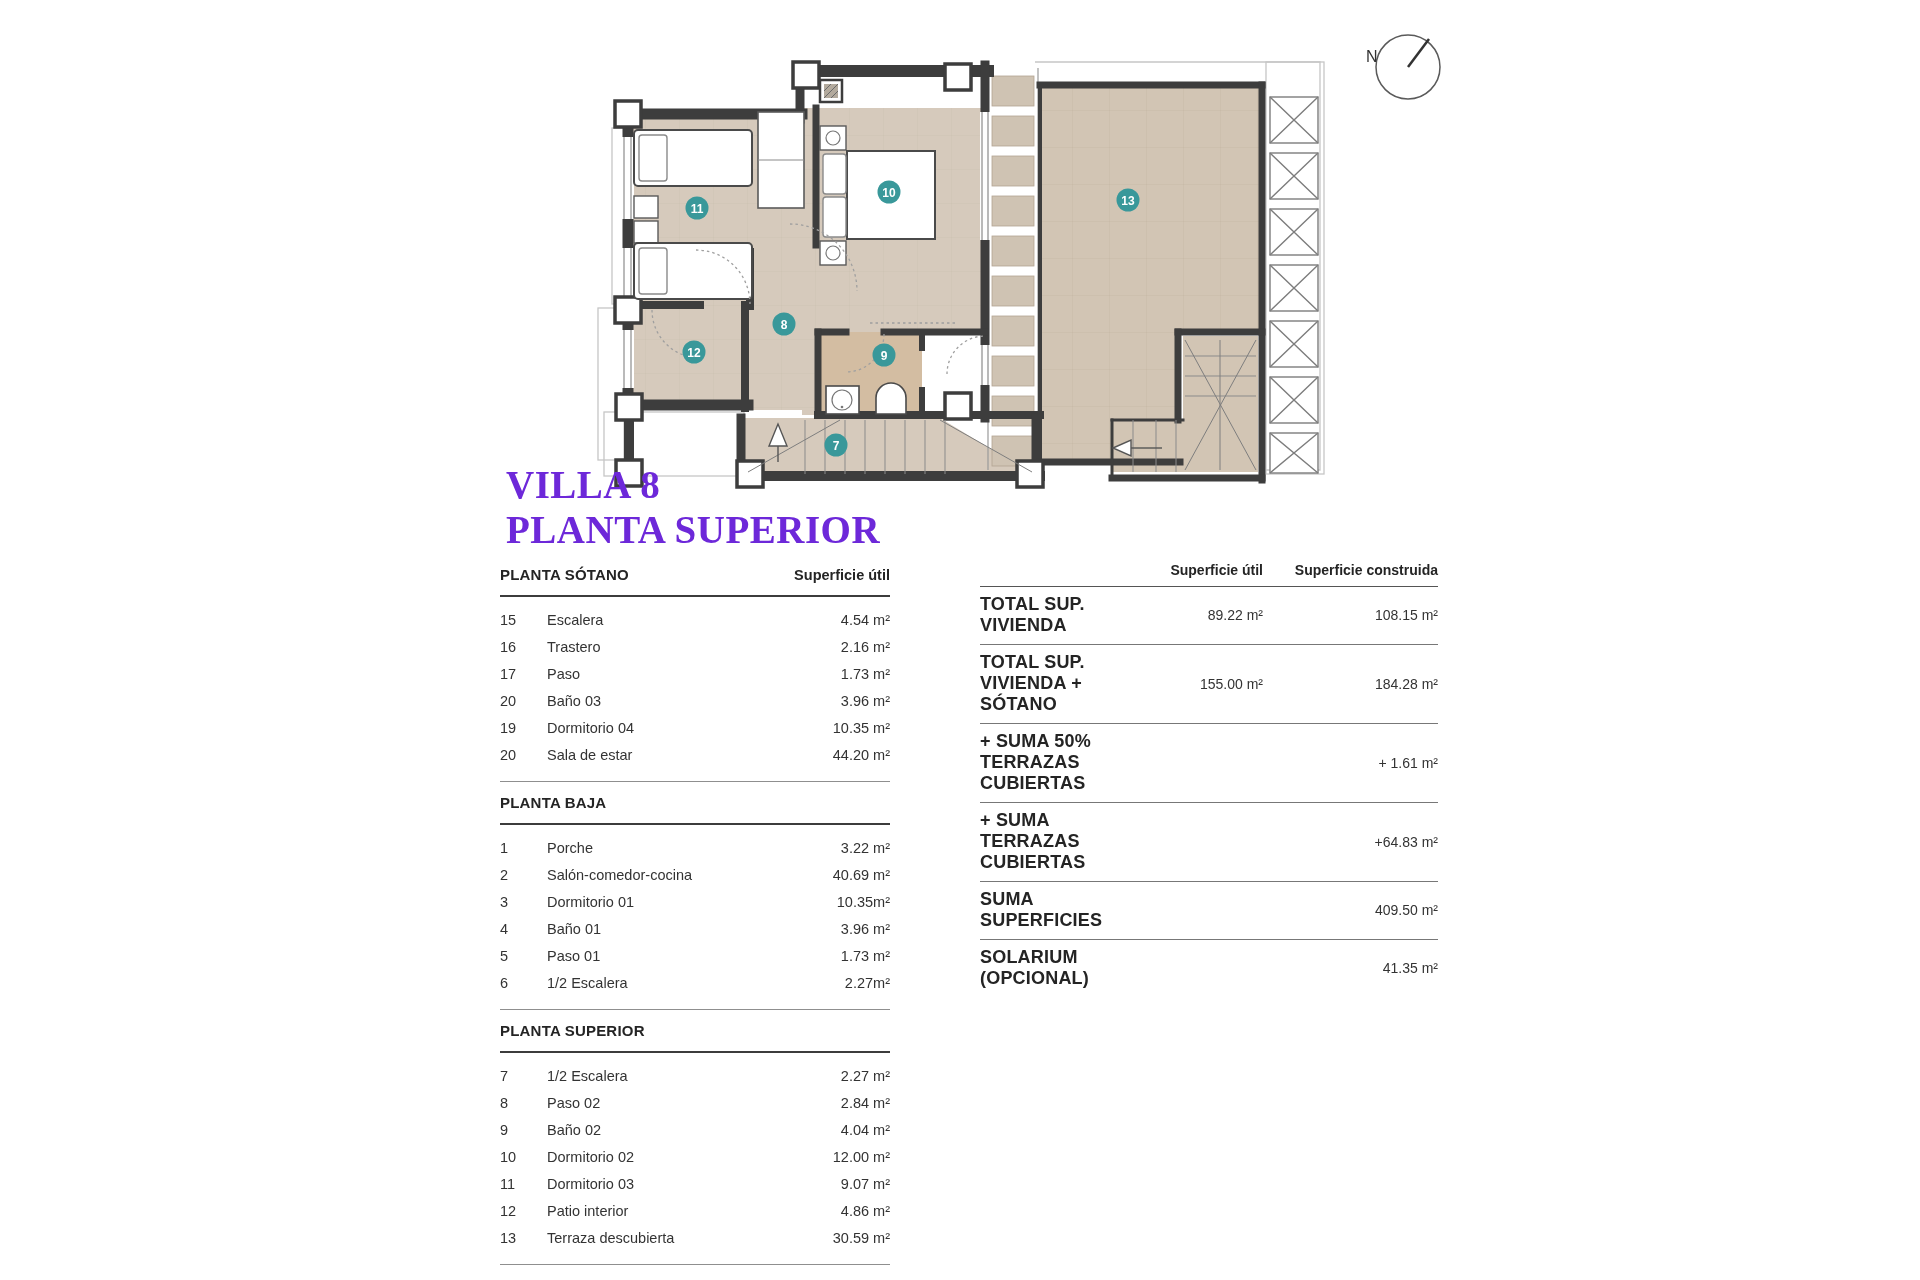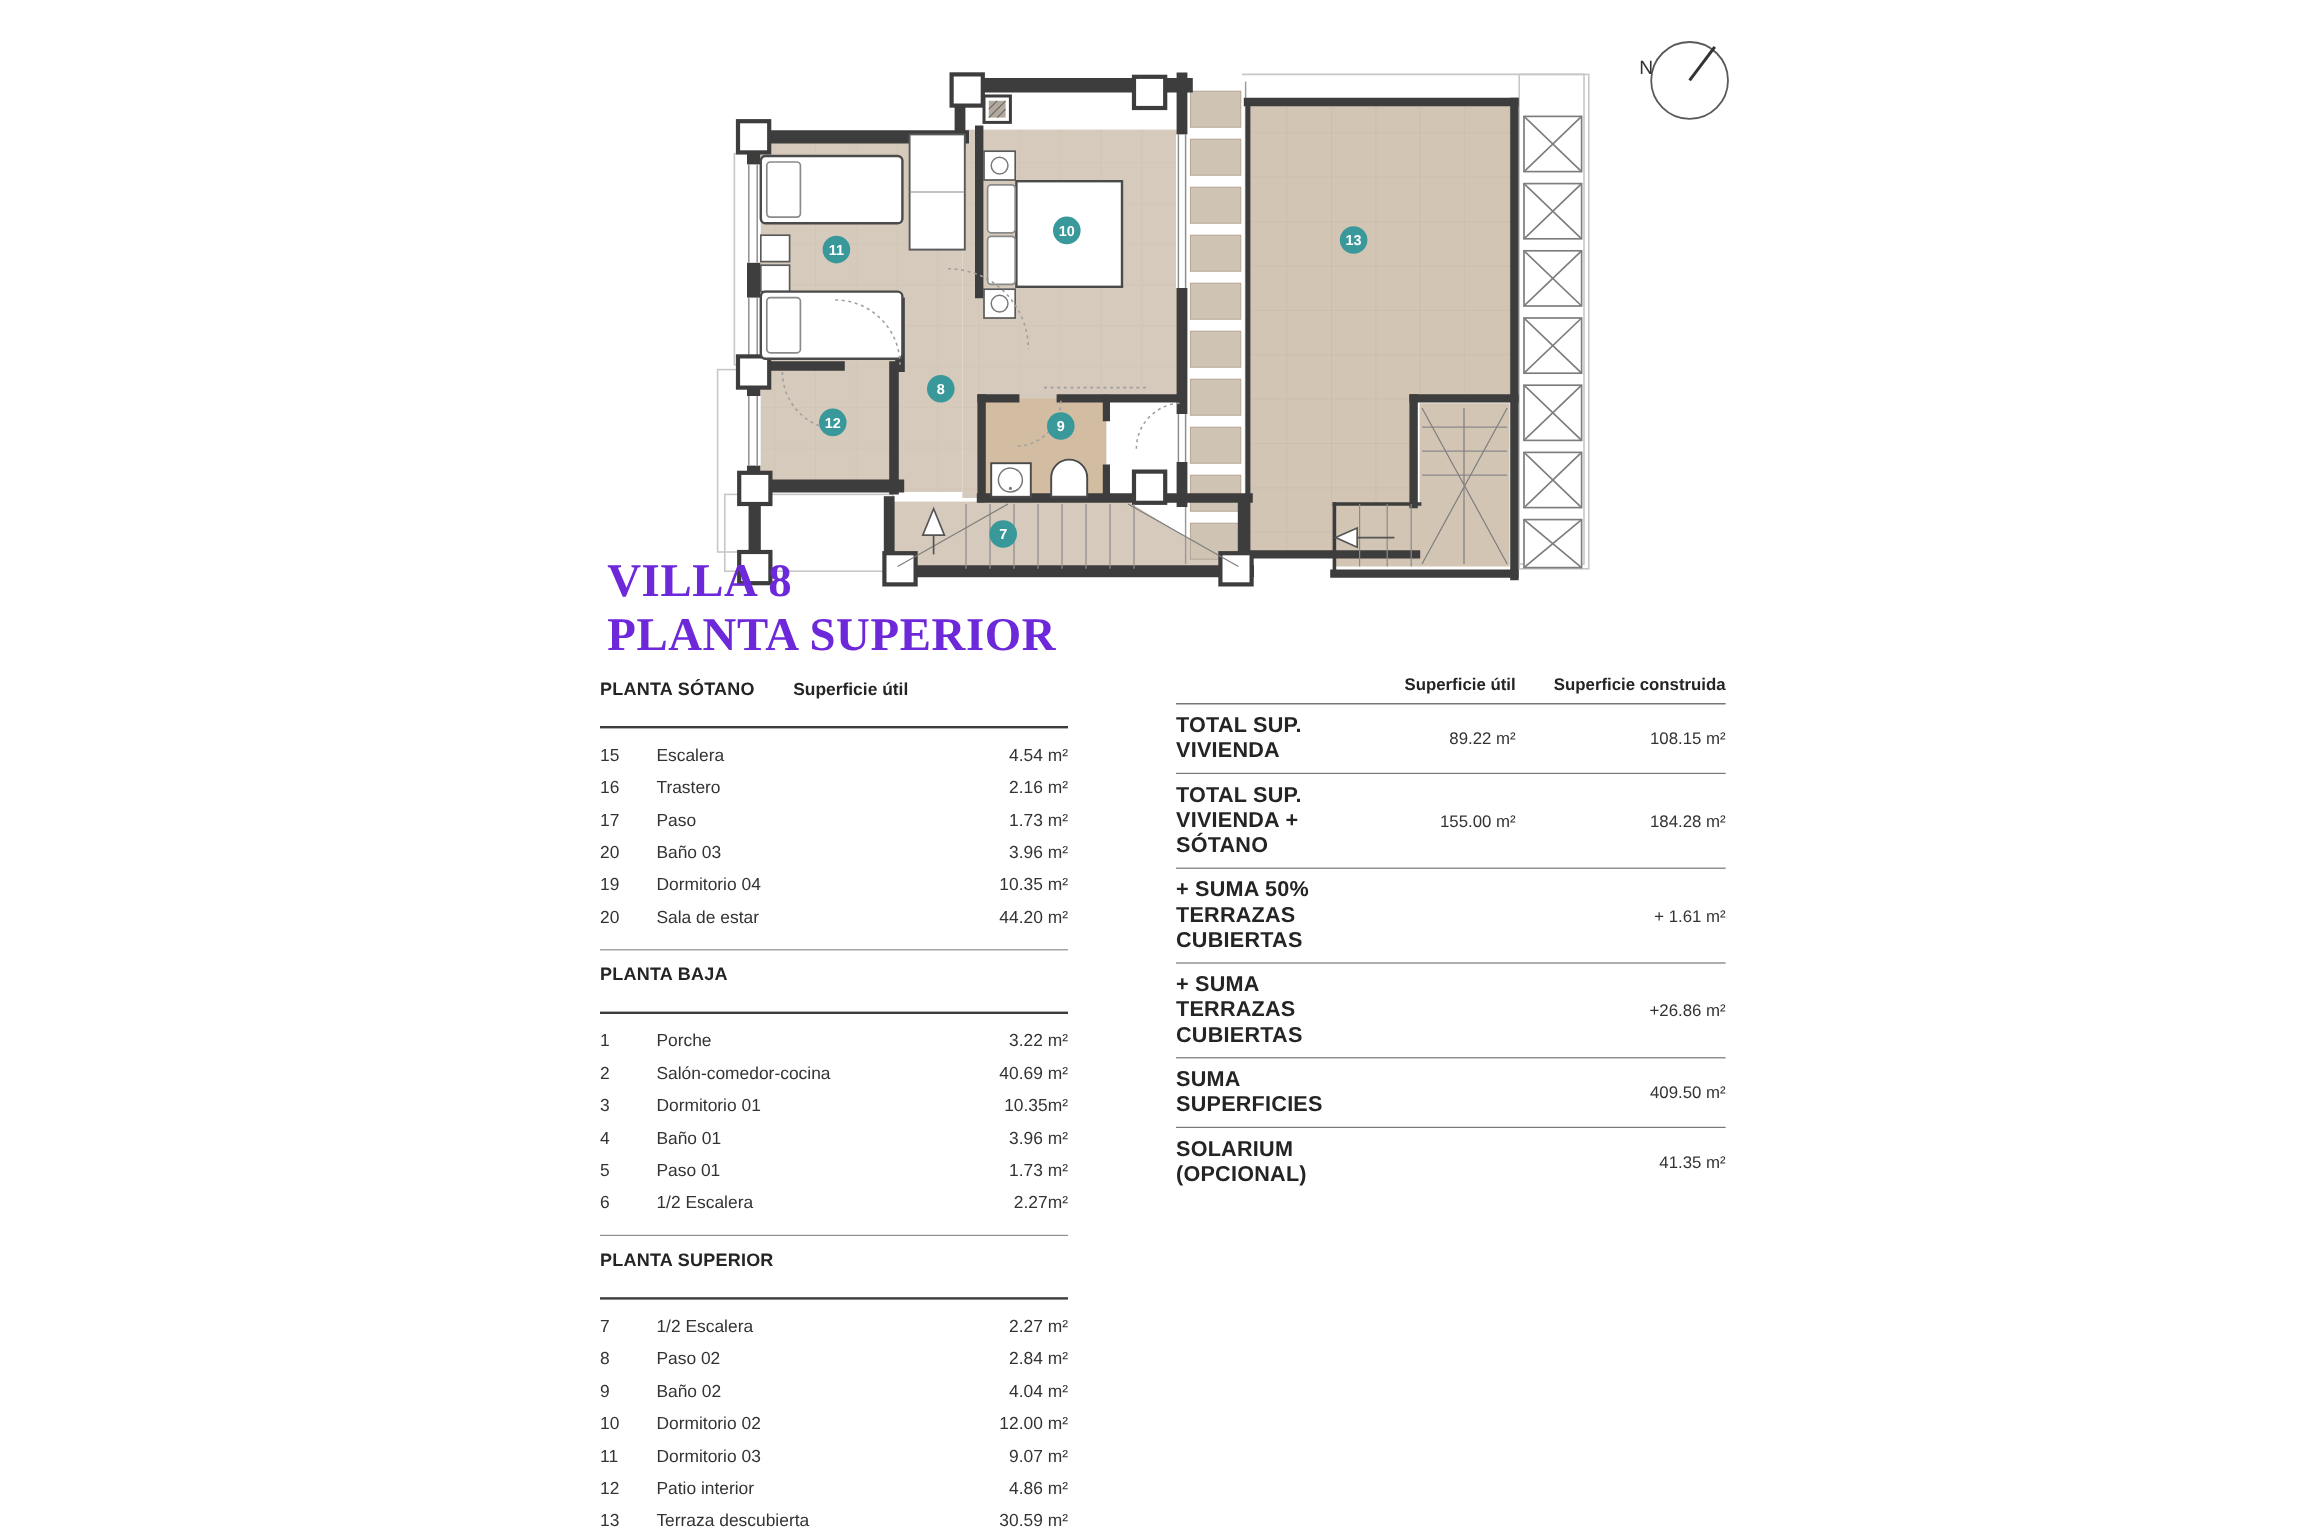--- a/index.html
+++ b/index.html
@@ -12,22 +12,22 @@
 
   
   .title-block{position:absolute;left:506px;top:462px;
     font-family:"Liberation Serif", serif;font-weight:700;color:#6d28d9;
     font-size:39px;line-height:45px;letter-spacing:.5px;}
 
   
   .left-table{position:absolute;left:500px;top:566px;width:390px;}
   .lt-section{margin-top:0;}
   .lt-section + .lt-section{border-top:1px solid #8f8f8f;margin-top:13px;padding-top:12px;}
-  .lt-head{display:flex;align-items:flex-end;
-    border-bottom:2px solid #3c3c3c;padding-bottom:22px;gap:32px;}
+  .lt-head{display:flex;justify-content:space-between;align-items:flex-end;
+    border-bottom:2px solid #3c3c3c;padding-bottom:12px;gap:32px;}
   .lt-head .sec-title{font-size:15px;font-weight:700;letter-spacing:.2px;color:#242424;}
   .lt-head .sec-vhead{font-size:14.5px;font-weight:700;color:#242424;}
   .lt-rows{margin-top:9px;}
   .lt-row{display:flex;align-items:center;height:27px;font-size:14.5px;color:#333;gap:13px;}
   .lt-row .num{width:34px;flex:none;}
   .lt-row .nm{flex:1;}
   .lt-row .val{flex:none;text-align:right;}
 
   
   .right-table{position:absolute;left:980px;top:562px;width:458px;}
@@ -443,21 +443,21 @@
     <span class="cons">184.28 m²</span>
   </div>
       <div class="rt-row">
     <span class="lbl">+ SUMA 50% TERRAZAS CUBIERTAS</span>
     <span class="util"></span>
     <span class="cons">+ 1.61 m²</span>
   </div>
       <div class="rt-row">
     <span class="lbl">+ SUMA TERRAZAS CUBIERTAS</span>
     <span class="util"></span>
-    <span class="cons">+26.86 m²</span>
+    <span class="cons">+64.83 m²</span>
   </div>
       <div class="rt-row">
     <span class="lbl">SUMA SUPERFICIES</span>
     <span class="util"></span>
     <span class="cons">409.50 m²</span>
   </div>
       <div class="rt-row">
     <span class="lbl">SOLARIUM (OPCIONAL)</span>
     <span class="util"></span>
     <span class="cons">41.35 m²</span>

